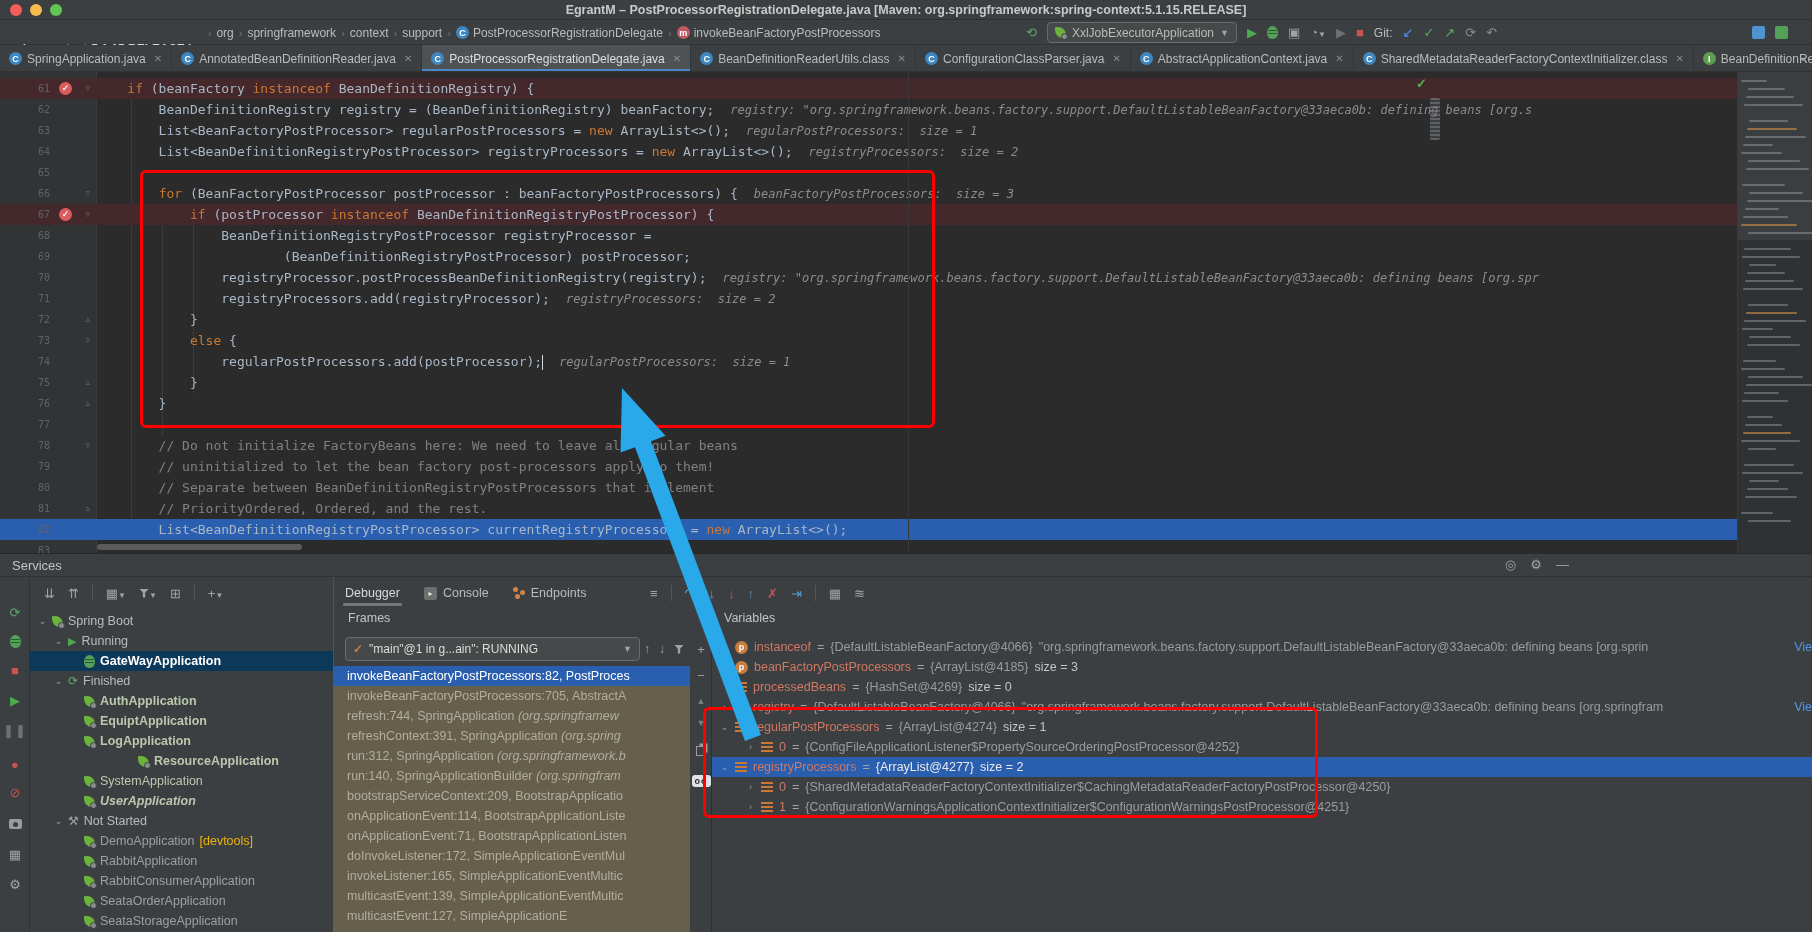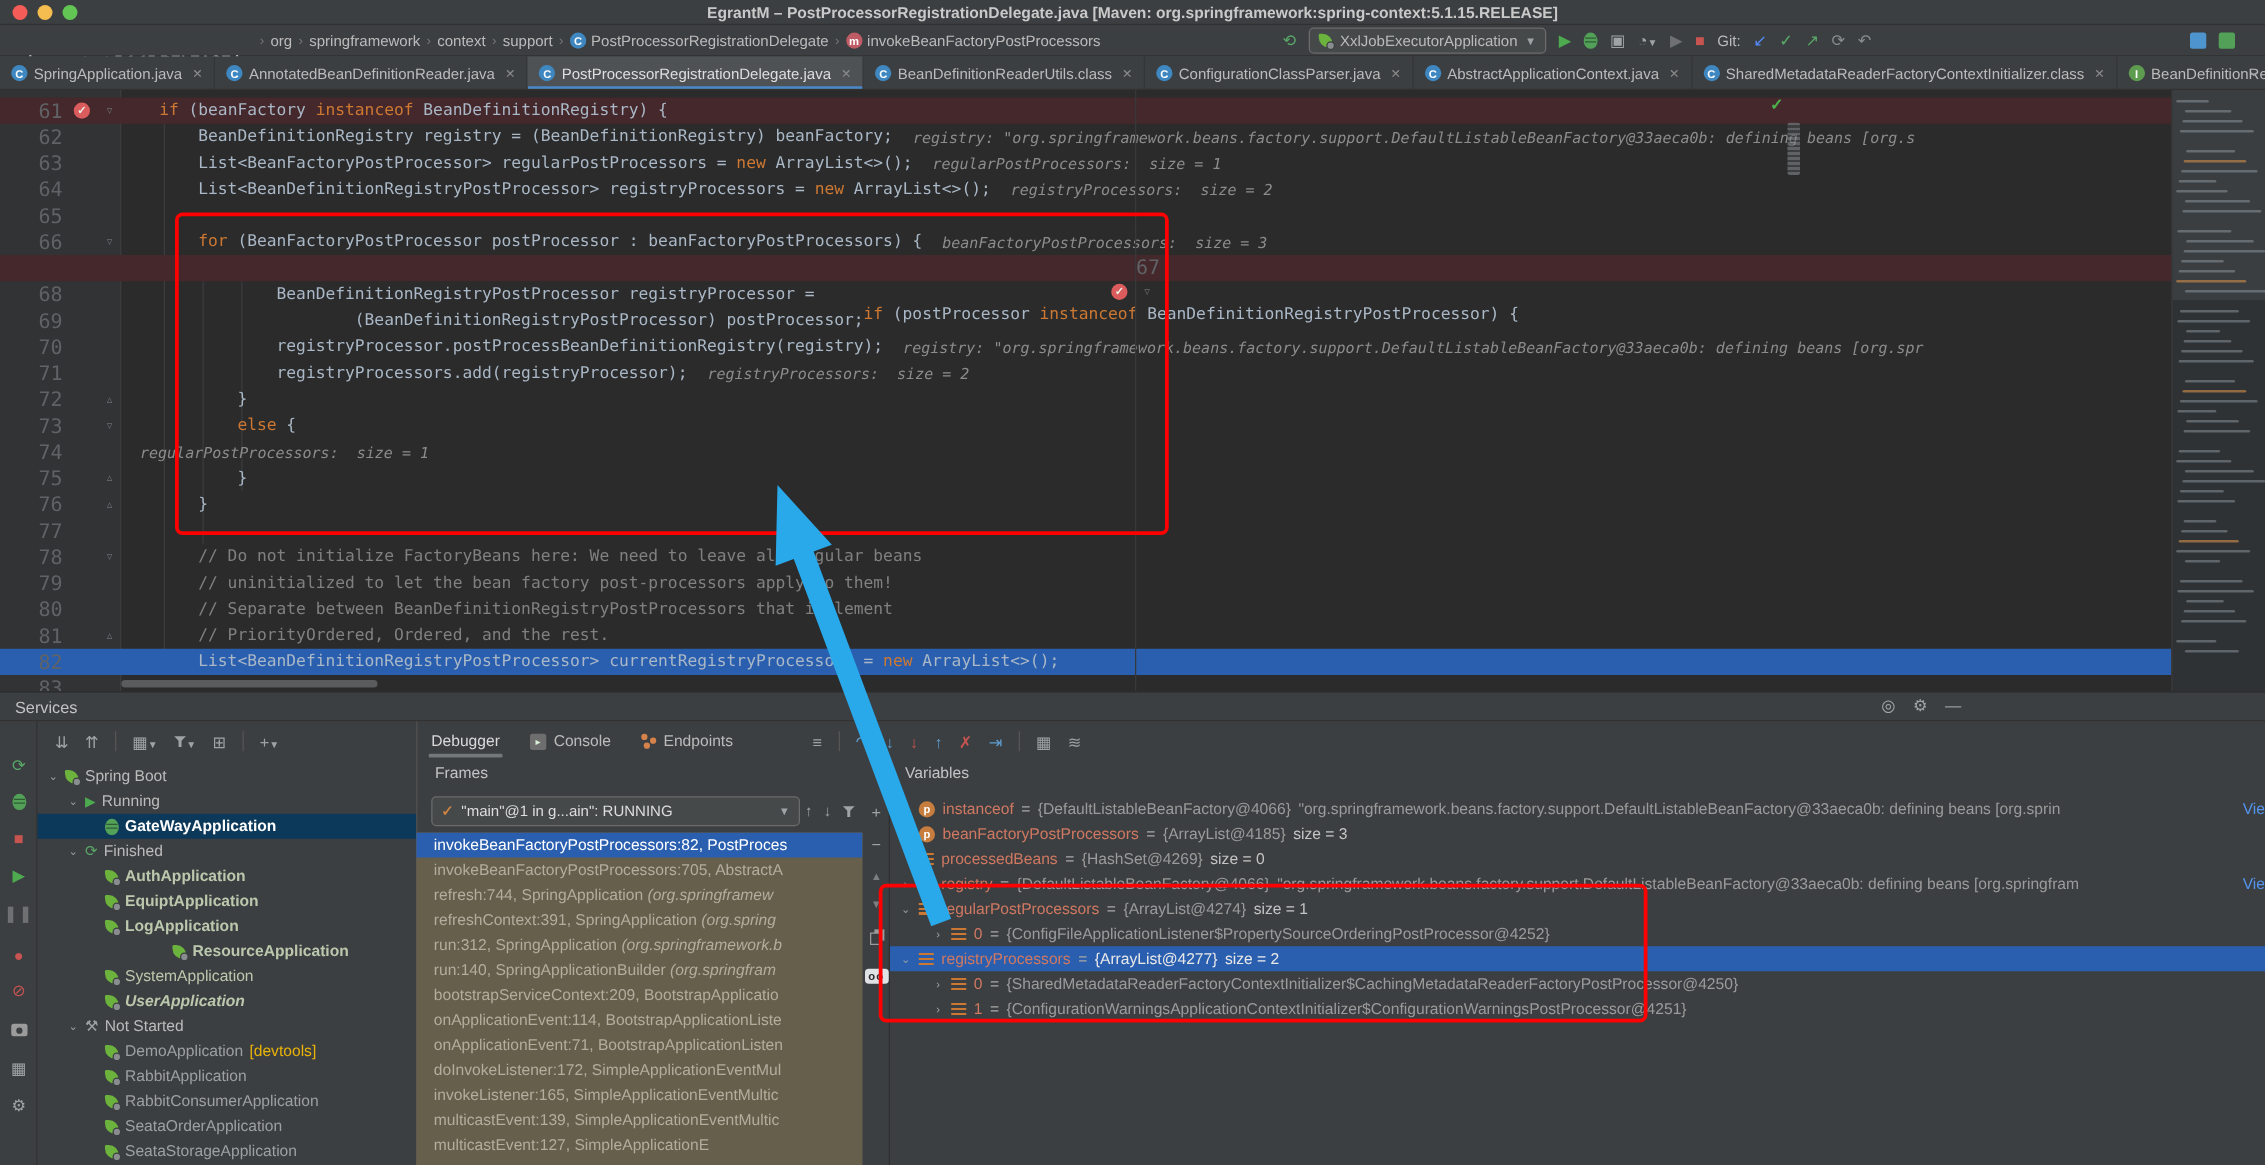--- a/index.html
+++ b/index.html
@@ -57,21 +57,21 @@
     white-space:nowrap; border-right:1px solid #333638; height:27px; }
   .tab.active { background:#4e5254; color:#dedede; box-shadow:inset 0 -3px 0 0 #4a88c7; }
   .tab .close { color:#8a8a8a; font-size:10px; margin-left:3px; }
   #tab-chevron { position:absolute; right:4px; top:50px; color:#9fa3a6; font-size:12px; }
 
   
   #editor { position:absolute; left:0; top:72px; width:1812px; height:481px; background:#2b2b2b; overflow:hidden; }
   #gutter-bg { position:absolute; left:0; top:0; width:97px; height:481px; background:#313335; border-right:1px solid #3a3c3e; }
   #lines { position:absolute; left:0; top:6px; width:1812px; }
   .cline { display:flex; height:21px; align-items:center; position:relative; width:1812px; }
-  .cline .lnum { width:56px; padding-right:6px; text-align:right; color:#606366; font-size:16px;
+  .cline .lnum { width:56px; padding-right:6px; text-align:right; color:#606366; font-size:10px;
     font-family:"DejaVu Sans Mono", monospace; flex:none; }
   .cline .lmark { width:40px; height:21px; position:relative; flex:none; }
   .bp-dot { position:absolute; left:3px; top:4px; width:13px; height:13px; border-radius:50%;
     background:#db5c5c; color:#e8f4e8; font-size:9px; line-height:13px; text-align:center; font-weight:bold; }
   .fold { position:absolute; right:6px; top:5px; color:#6a6d6f; font-size:9px; }
   .code { font-family:"DejaVu Sans Mono", monospace; font-size:13px; white-space:pre; color:#a9b7c6; }
   .code .k { color:#cc7832; }
   .code .c { color:#808080; }
   .hint { font-family:"DejaVu Sans Mono", monospace; font-style:italic; font-size:12px; color:#8c8c8c;
     margin-left:16px; white-space:pre; }
@@ -316,21 +316,21 @@
           <span class="code"></span>
         </div>
         <div class="cline">
           <span class="lnum">66</span>
           <span class="lmark">
             <span class="fold">▿</span>
           </span>
           <span class="code"><span>        </span><span class="k">for</span><span> (BeanFactoryPostProcessor postProcessor : beanFactoryPostProcessors) {</span></span>
           <span class="hint">beanFactoryPostProcessors:  size = 3</span>
         </div>
-        <div class="cline" style="background: rgb(69, 40, 43); flex-direction: column;">
+        <div class="cline" style="background: rgb(69, 40, 43);">
           <span class="lnum">67</span>
           <span class="lmark">
             <span class="bp-dot">✓</span>
             <span class="fold">▿</span>
           </span>
           <span class="code"><span>            </span><span class="k">if</span><span> (postProcessor </span><span class="k">instanceof</span><span> BeanDefinitionRegistryPostProcessor) {</span></span>
         </div>
         <div class="cline">
           <span class="lnum">68</span>
           <span class="lmark"></span>
@@ -363,20 +363,21 @@
         <div class="cline">
           <span class="lnum">73</span>
           <span class="lmark">
             <span class="fold">▿</span>
           </span>
           <span class="code"><span>            </span><span class="k">else</span><span> {</span></span>
         </div>
         <div class="cline">
           <span class="lnum">74</span>
           <span class="lmark"></span>
+          <span class="code"><span>                regularPostProcessors.add(postProcessor);</span><span class="caret"></span></span>
           <span class="hint">regularPostProcessors:  size = 1</span>
         </div>
         <div class="cline">
           <span class="lnum">75</span>
           <span class="lmark">
             <span class="fold">▵</span>
           </span>
           <span class="code"><span>            }</span></span>
         </div>
         <div class="cline">

